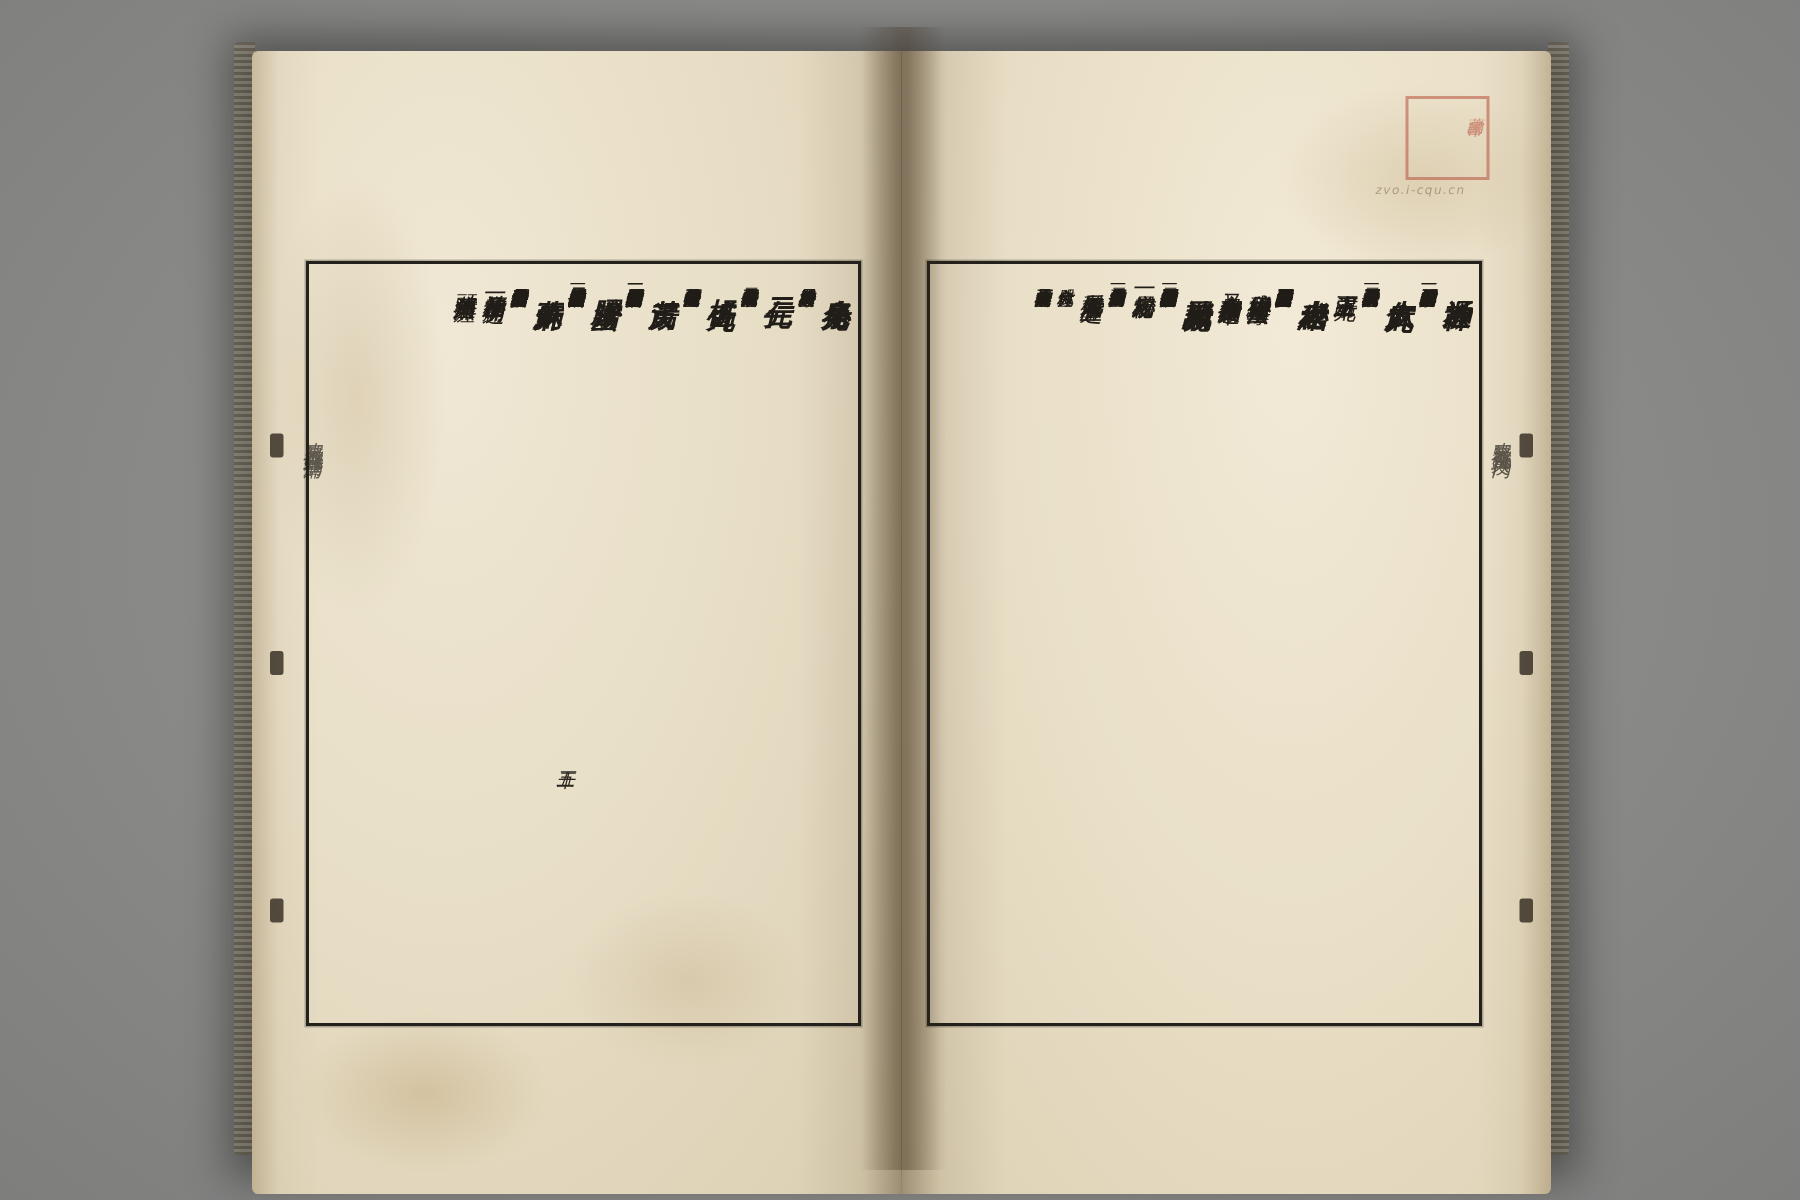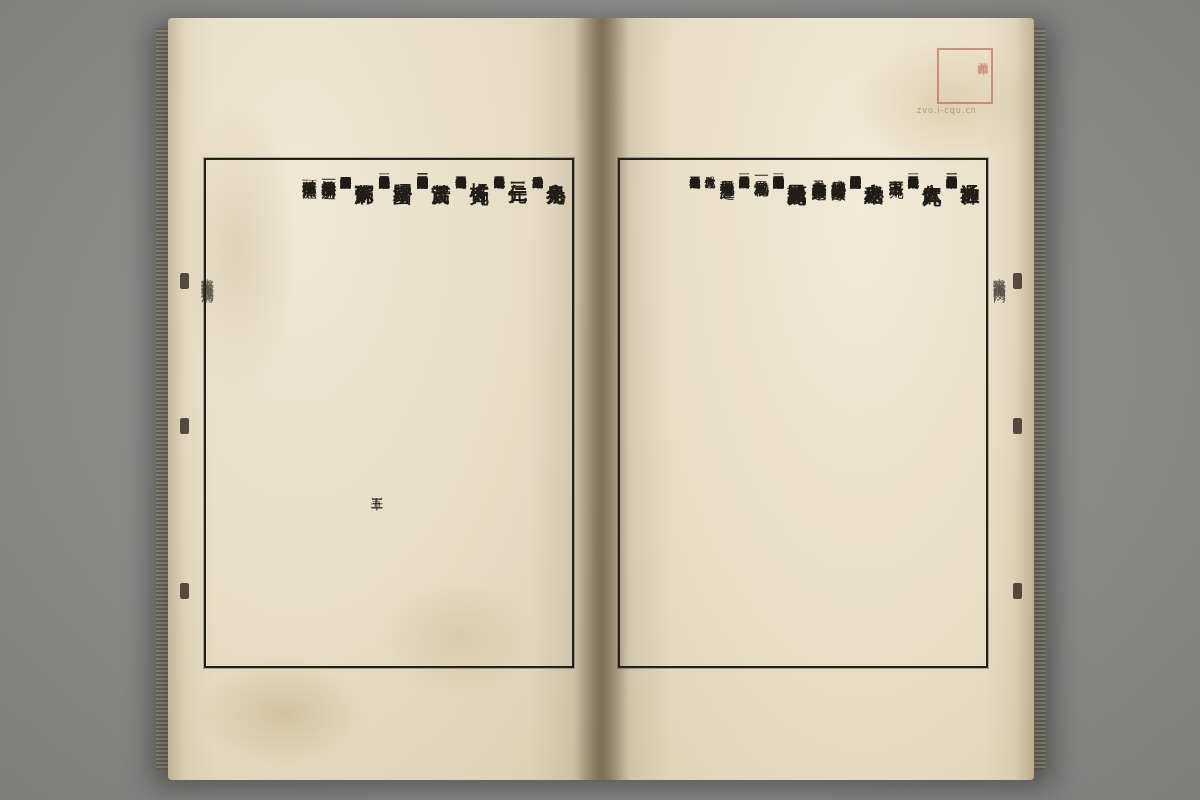--- a/index.html
+++ b/index.html
@@ -34,26 +34,27 @@
     top: 6px;
     width: 900px;
     height: 762px;
     background: rgba(0,0,0,0.38);
     filter: blur(14px);
     border-radius: 6px;
   }
 
   .page {
     position: absolute;
-    top: 0;
+    top: 16px;
     width: 433px;
     height: 762px;
     background:
       radial-gradient(ellipse at 30% 25%, #efe7d3 0%, #e9dfc8 45%, #ded2b6 100%);
     box-sizing: border-box;
+    font-style: italic;
   }
   .page.left {
     left: 0;
     border-radius: 4px 0 0 4px;
     background-image:
       linear-gradient(90deg, rgba(120,95,55,0.30) 0px, rgba(120,95,55,0.06) 18px, rgba(0,0,0,0) 46px),
       linear-gradient(270deg, rgba(70,52,26,0.42) 0px, rgba(70,52,26,0.10) 26px, rgba(0,0,0,0) 70px),
       radial-gradient(ellipse at 30% 25%, #f0e8d4 0%, #e8dec6 45%, #dbcfb2 100%);
   }
   .page.right {

